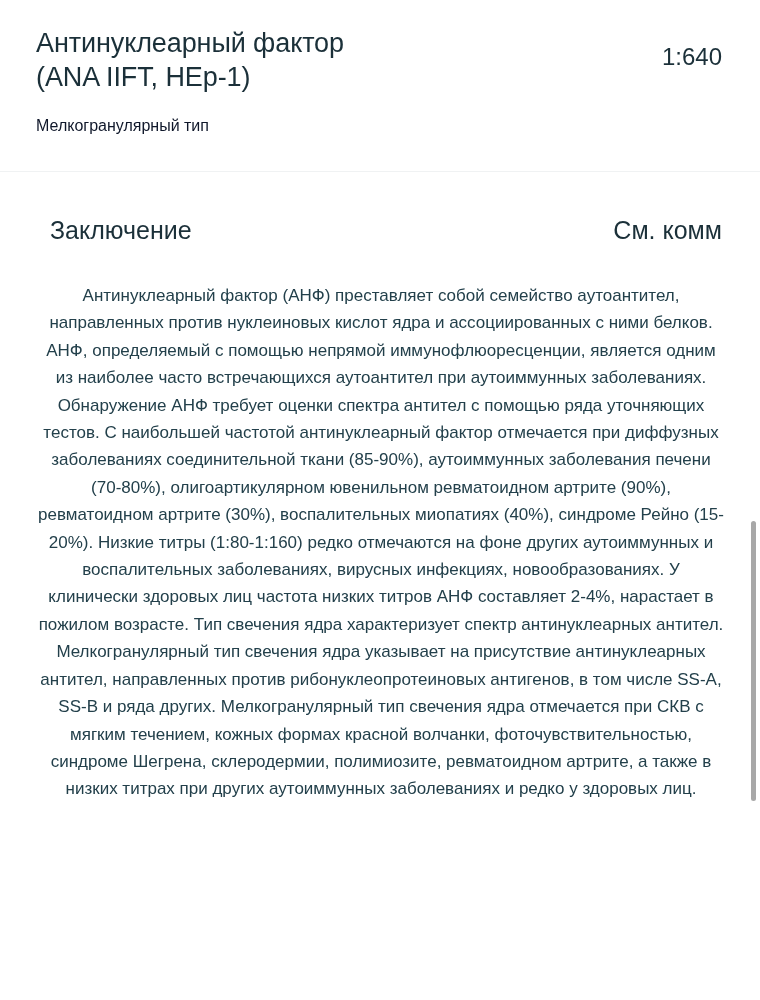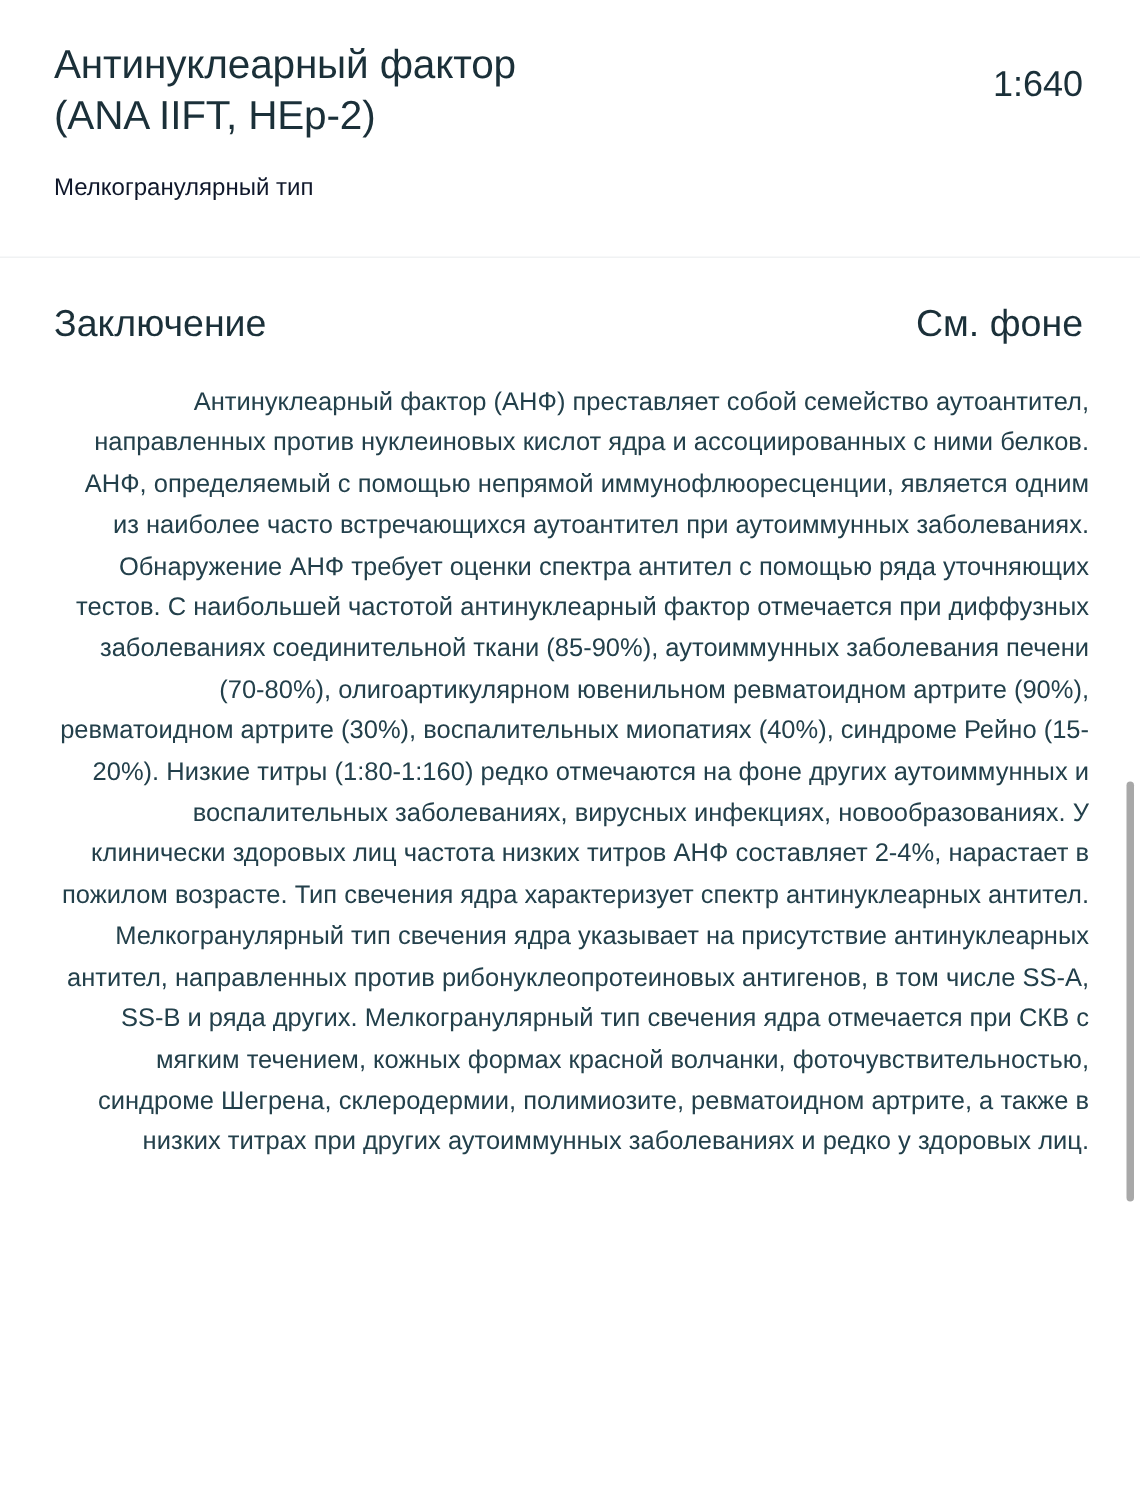--- a/index.html
+++ b/index.html
@@ -91,41 +91,41 @@
     display: flex;
     align-items: baseline;
     justify-content: space-between;
     gap: 16px;
   }
   .conclusion-title {
     font-size: 25px;
     line-height: 32px;
     font-weight: 400;
     color: #1b3039;
-    margin: 0;
+    margin: 14px;
   }
   .conclusion-status {
     font-size: 25px;
     line-height: 32px;
     font-weight: 400;
     color: #1b3039;
     white-space: nowrap;
     text-align: right;
   }
 
   .conclusion-body {
     margin-top: 22px;
     font-size: 17px;
     line-height: 27.4px;
     color: #23404b;
     width: 690px;
   }
   .conclusion-body p {
     margin: 0;
-    text-align: right;
+    text-align: center;
     white-space: pre-wrap;
     word-break: normal;
   }
 
   
   .scrollbar-track {
     position: absolute;
     top: 0;
     right: 0;
     width: 14px;
@@ -144,33 +144,33 @@
 </style>
 </head>
 <body>
 
 <div class="page">
 
   <div class="result-header">
     <div class="header-row">
       <h1 class="test-title">
           <span class="title-line">Антинуклеарный фактор</span>
-          <span class="title-line">(ANA IIFT, HEp-2)</span>
+          <span class="title-line">(ANA IIFT, HEp-1)</span>
         </h1>
       <div class="test-value">1:640</div>
     </div>
     <div class="test-subtitle">Мелкогранулярный тип</div>
   </div>
 
   <div class="divider"></div>
 
   <div class="conclusion">
     <div class="conclusion-row">
       <h2 class="conclusion-title">Заключение</h2>
-      <div class="conclusion-status">См. фоне</div>
+      <div class="conclusion-status">См. комм</div>
     </div>
 
     <div class="conclusion-body">
       <p>Антинуклеарный фактор (АНФ) преставляет собой семейство аутоантител, направленных против нуклеиновых кислот ядра и ассоциированных с ними белков. АНФ, определяемый с помощью непрямой иммунофлюоресценции, является одним из наиболее часто встречающихся аутоантител при аутоиммунных заболеваниях. Обнаружение АНФ требует оценки спектра антител с помощью ряда уточняющих тестов. С наибольшей частотой антинуклеарный фактор отмечается при диффузных заболеваниях соединительной ткани (85-90%), аутоиммунных заболевания печени (70-80%), олигоартикулярном ювенильном ревматоидном артрите (90%), ревматоидном артрите (30%), воспалительных миопатиях (40%), синдроме Рейно (15-20%). Низкие титры (1:80-1:160) редко отмечаются на фоне других аутоиммунных и воспалительных заболеваниях, вирусных инфекциях, новообразованиях. У клинически здоровых лиц частота низких титров АНФ составляет 2-4%, нарастает в пожилом возрасте. Тип свечения ядра характеризует спектр антинуклеарных антител.
 Мелкогранулярный тип свечения ядра указывает на присутствие антинуклеарных антител, направленных против рибонуклеопротеиновых антигенов, в том числе SS-A, SS-B и ряда других. Мелкогранулярный тип свечения ядра отмечается при СКВ с мягким течением, кожных формах красной волчанки, фоточувствительностью, синдроме Шегрена, склеродермии, полимиозите, ревматоидном артрите, а также в низких титрах при других аутоиммунных заболеваниях и редко у здоровых лиц.</p>
     </div>
   </div>
 
   <div class="scrollbar-track">
     <div class="scrollbar-thumb"></div>

